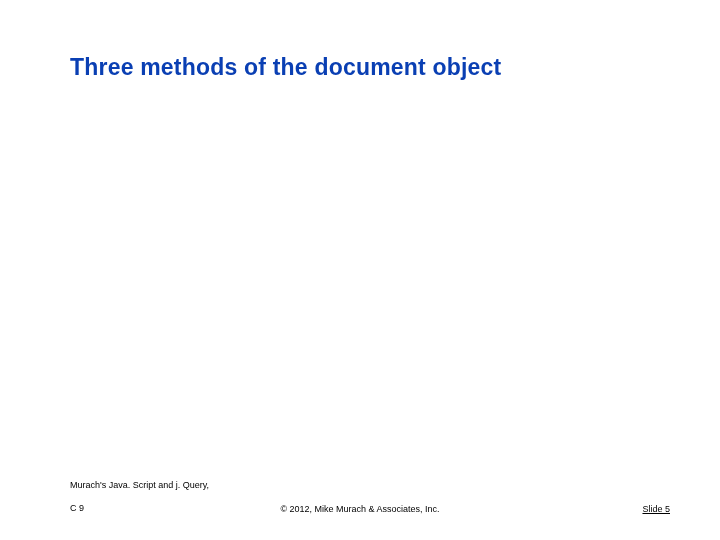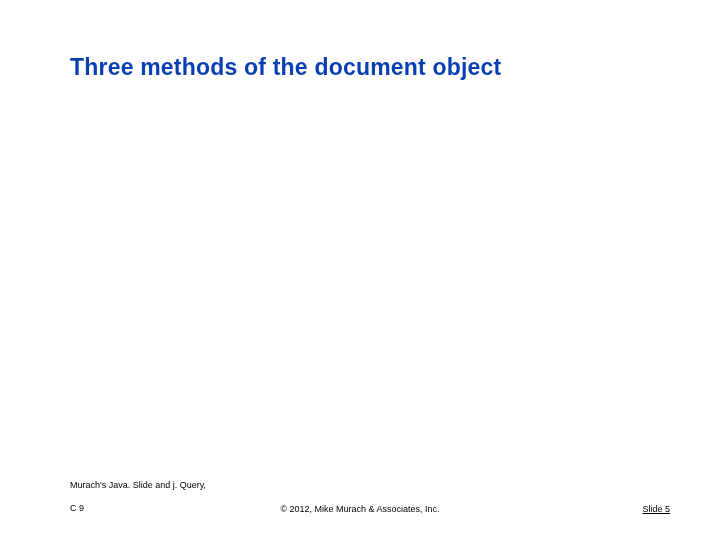--- a/index.html
+++ b/index.html
@@ -49,19 +49,19 @@
   }
 </style>
 </head>
 <body>
 
 <div class="slide">
   <h1 class="title">Three methods of the document object</h1>
 
   <div class="footer">
     <div class="footer-left">
-      <span>Murach's Java. Slide and j. Query,</span><br>
+      <span>Murach's Java. Script and j. Query,</span><br>
       <span>C 9</span>
     </div>
     <div class="footer-center">© 2012, Mike Murach &amp; Associates, Inc.</div>
     <div class="footer-right">Slide 5</div>
   </div>
 </div>
 
 </body></html>

